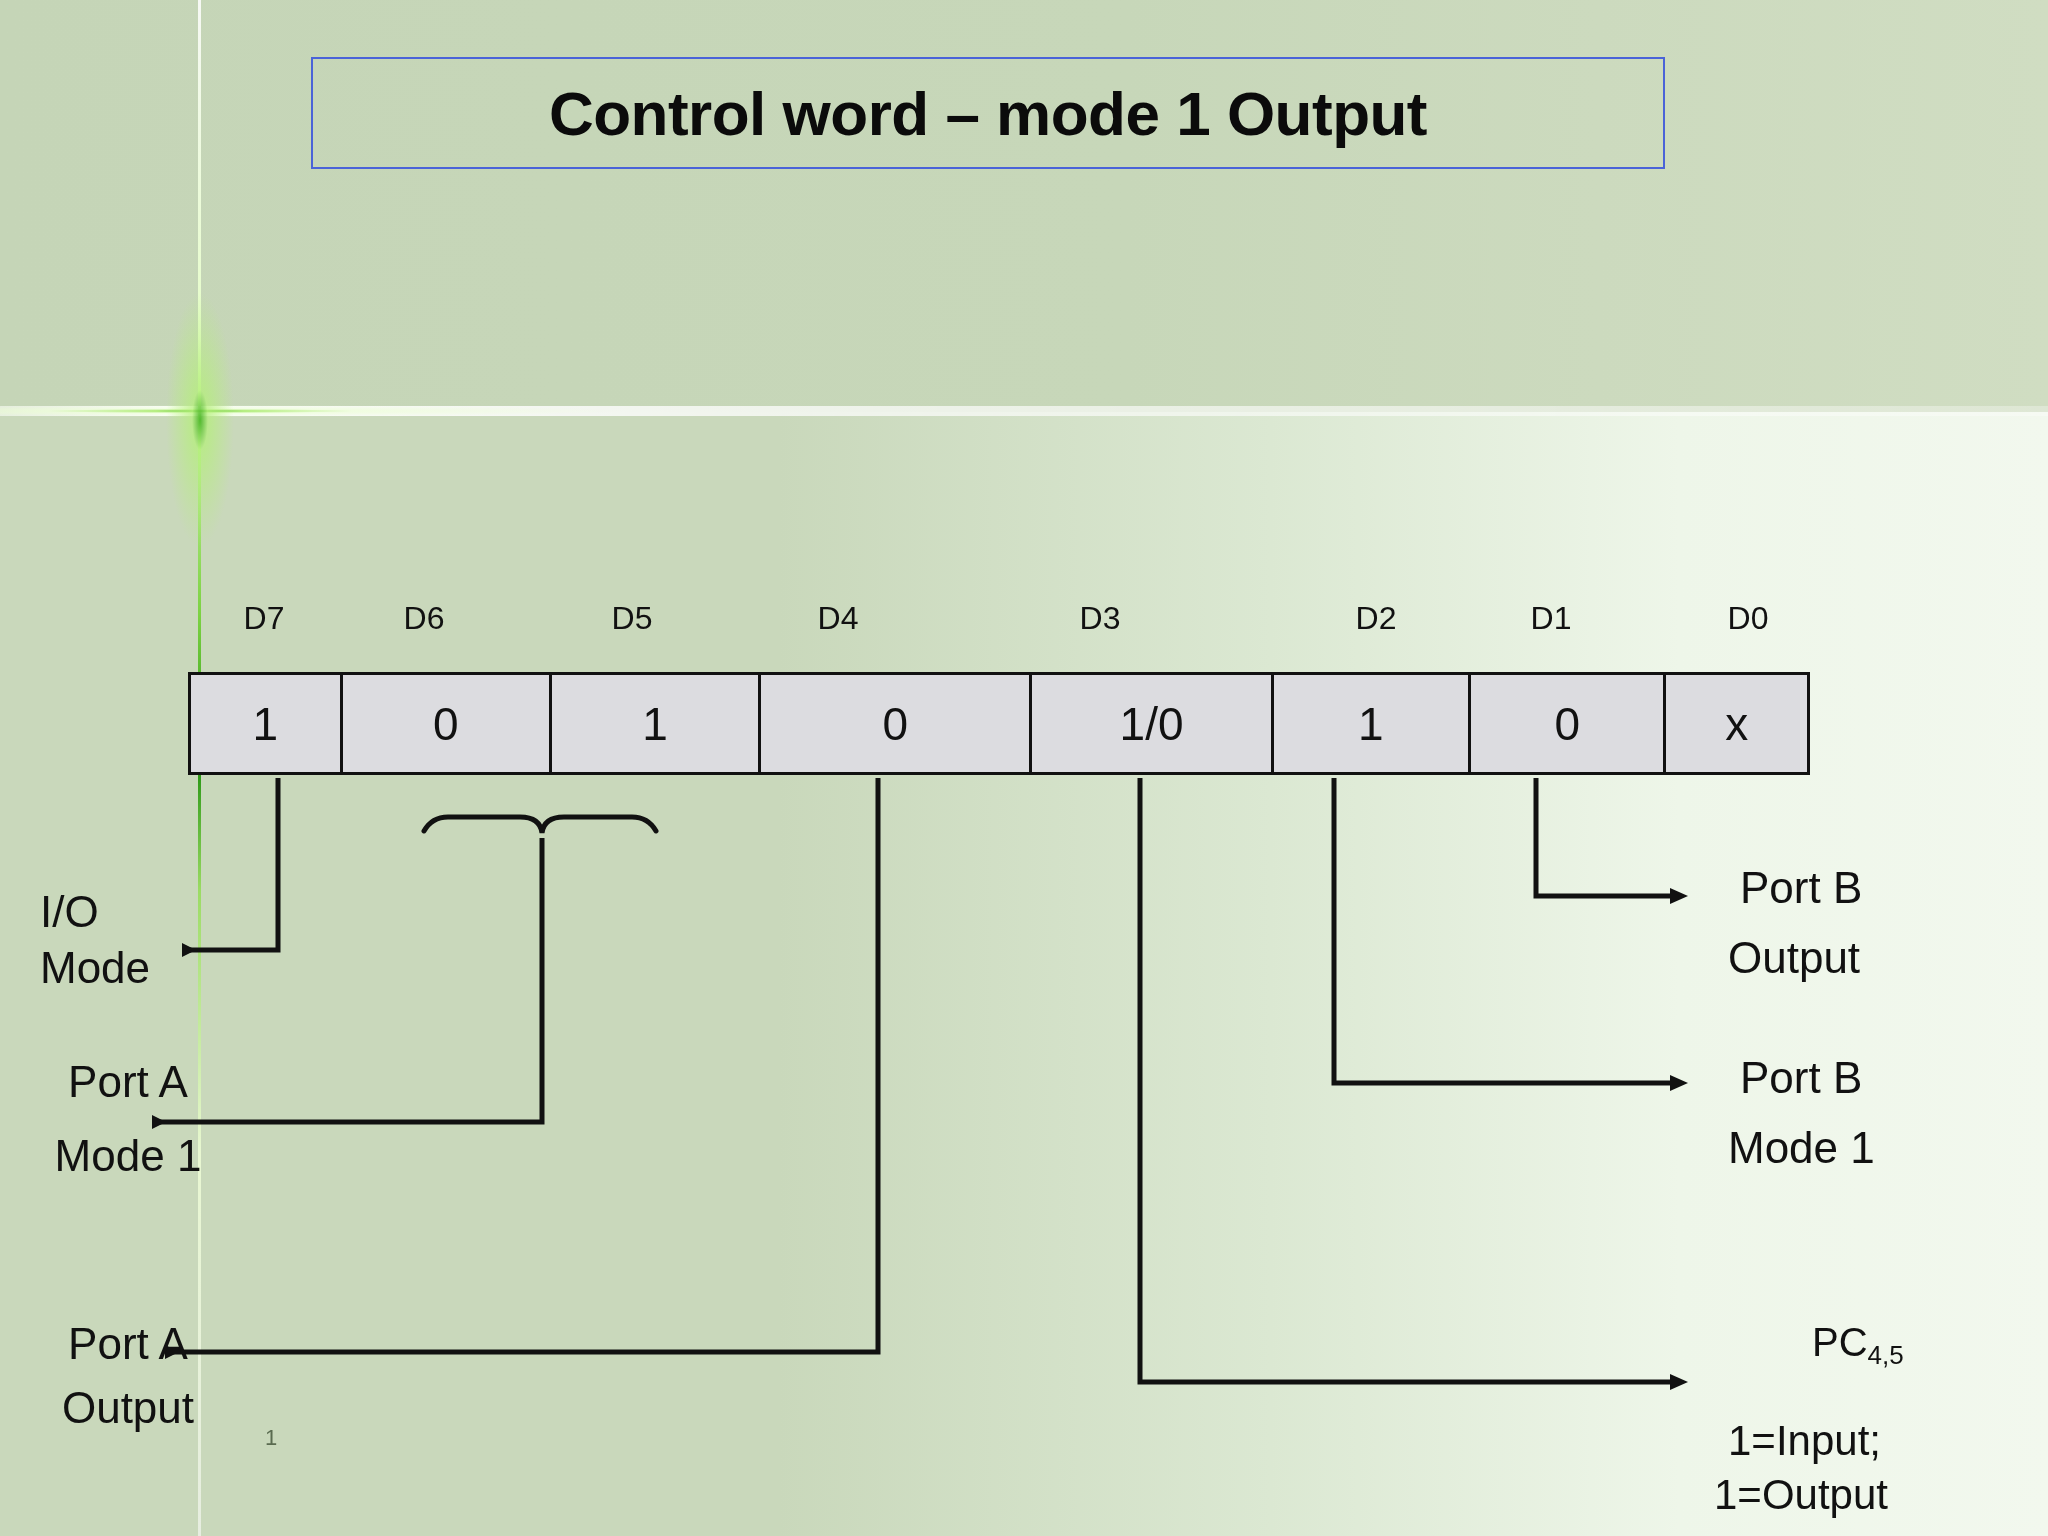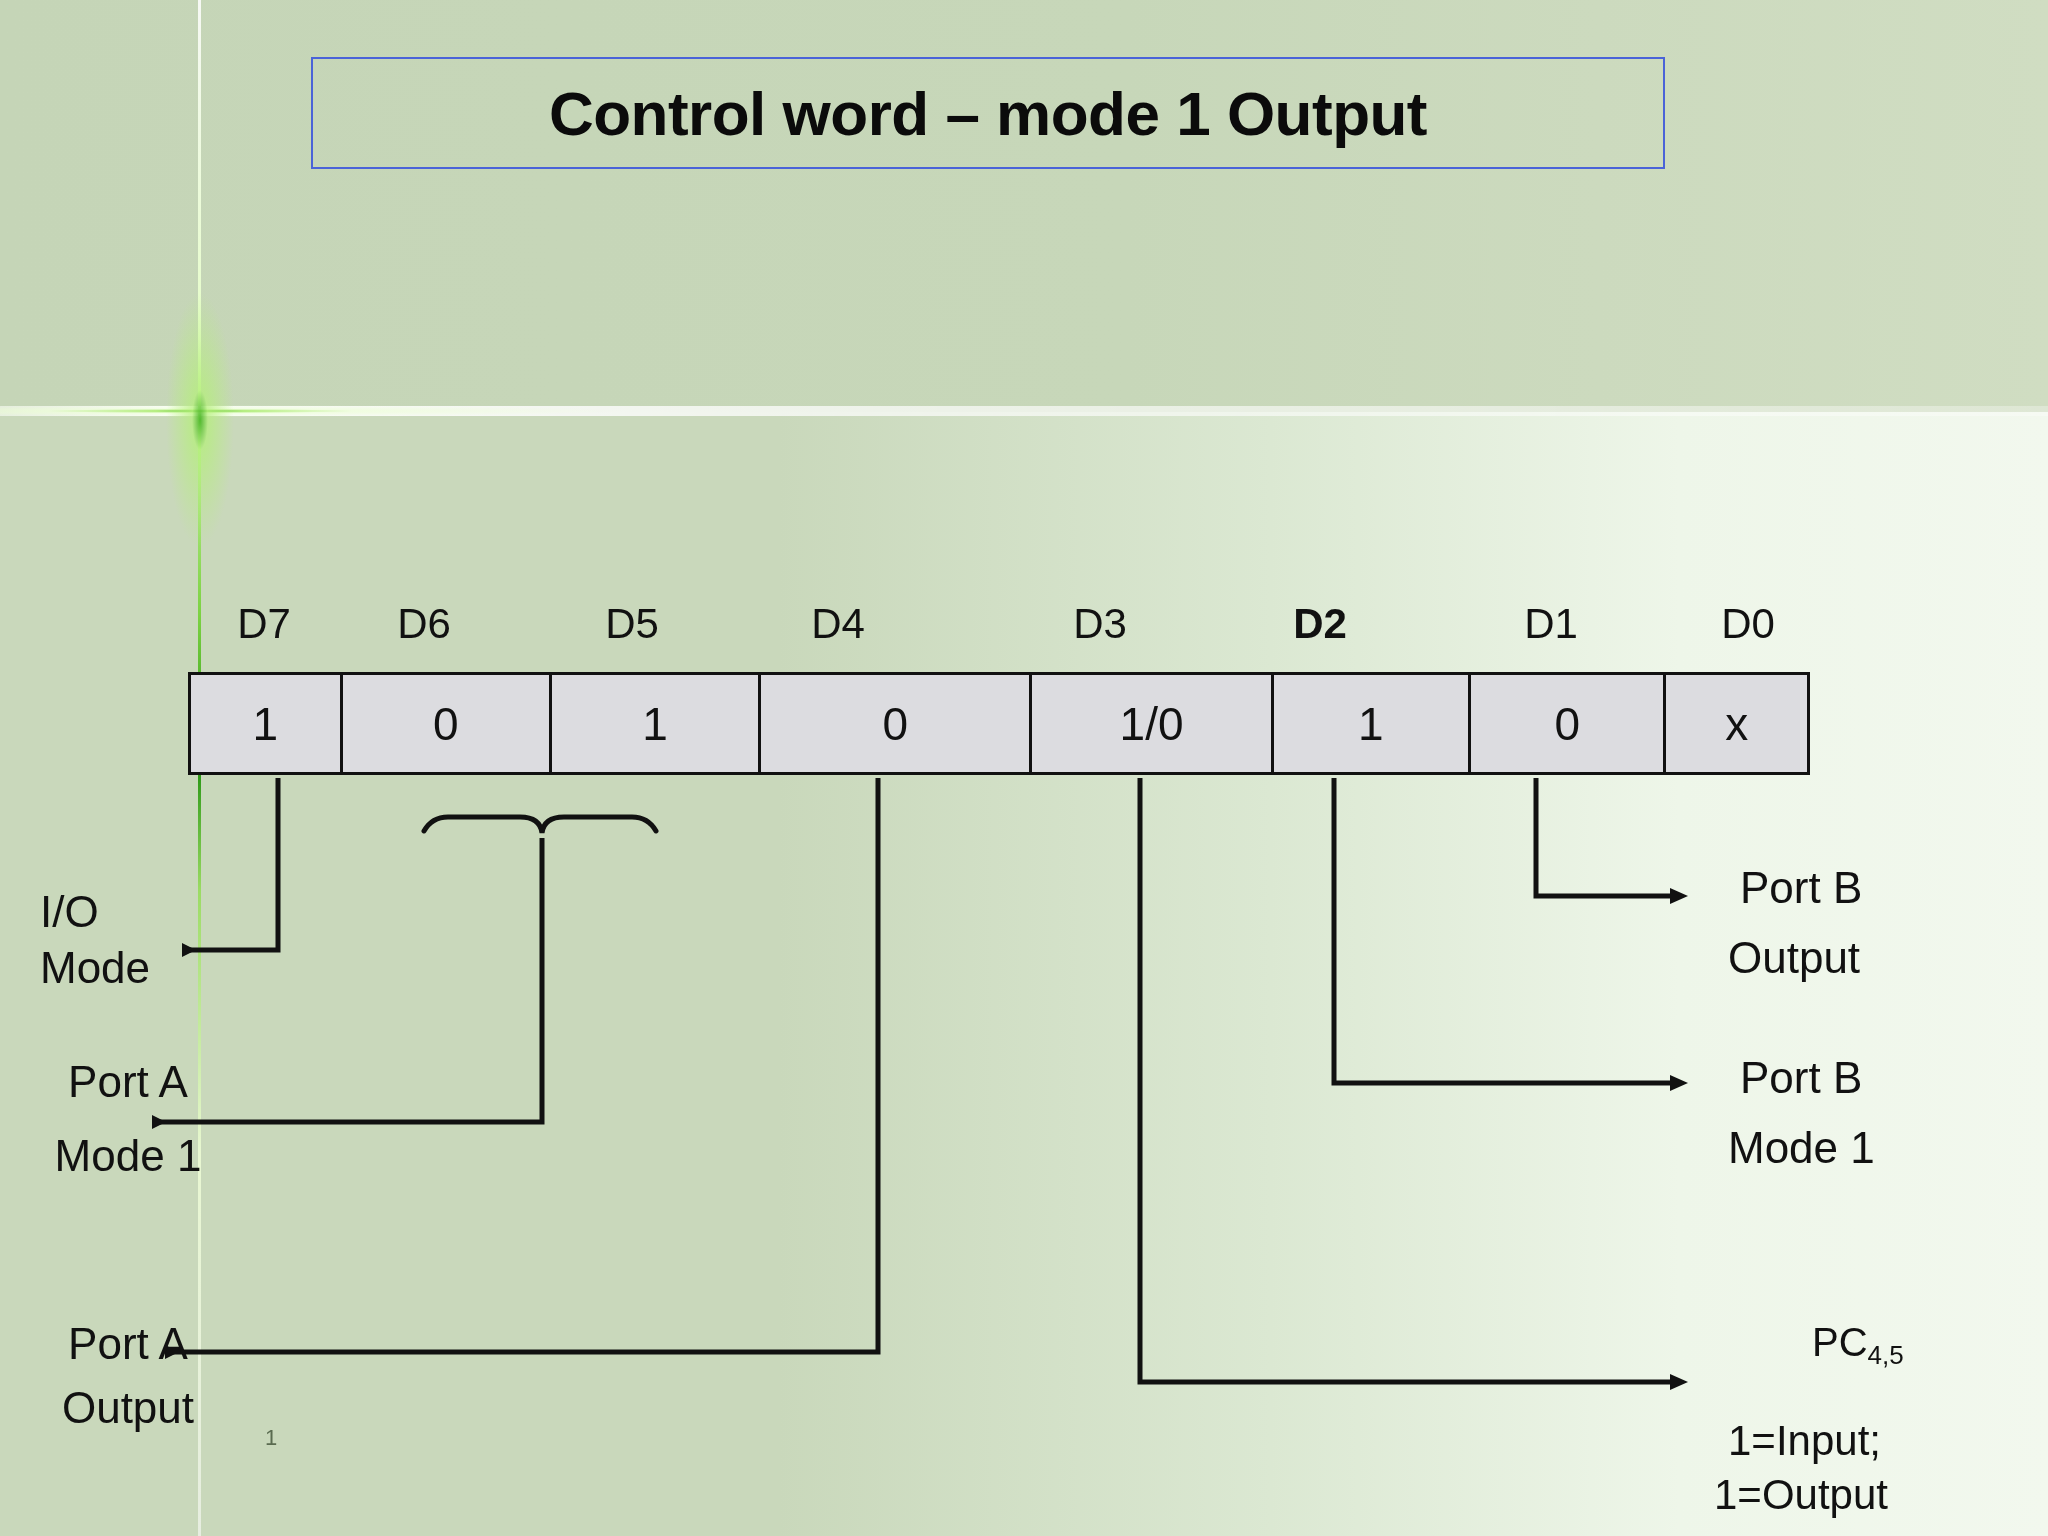--- a/index.html
+++ b/index.html
@@ -66,21 +66,21 @@
     display:flex;align-items:center;justify-content:center;
   }
   #title-text{
     font-size:62px;font-weight:bold;color:#0b0b0b;
     letter-spacing:-0.5px;white-space:nowrap;
   }
 
   
   .bitlabel{
     position:absolute;top:600px;
-    font-size:42px;color:#111;text-align:center;
+    font-size:32px;color:#111;text-align:center;
     transform:translateX(-50%);
   }
 
   
   #bit-table{
     position:absolute;left:188px;top:672px;width:1622px;height:103px;
     border:3px solid #111;box-sizing:border-box;
     display:flex;background:#dcdce0;
   }
   .bitcell{
@@ -117,21 +117,21 @@
 
   <div id="title-box">
     <span id="title-text">Control word – mode 1 Output</span>
   </div>
 
   <div class="bitlabel" style="left:264px;">D7</div>
   <div class="bitlabel" style="left:424px;">D6</div>
   <div class="bitlabel" style="left:632px;">D5</div>
   <div class="bitlabel" style="left:838px;">D4</div>
   <div class="bitlabel" style="left:1100px;">D3</div>
-  <div class="bitlabel" style="left:1320px;font-weight:bold;">D2</div>
+  <div class="bitlabel" style="left:1376px;">D2</div>
   <div class="bitlabel" style="left:1551px;">D1</div>
   <div class="bitlabel" style="left:1748px;">D0</div>
 
   <div id="bit-table">
     <div class="bitcell" style="width:152px;">1</div>
     <div class="bitcell" style="width:210px;">0</div>
     <div class="bitcell" style="width:210px;">1</div>
     <div class="bitcell" style="width:272px;">0</div>
     <div class="bitcell" style="width:242px;">1/0</div>
     <div class="bitcell" style="width:198px;">1</div>

